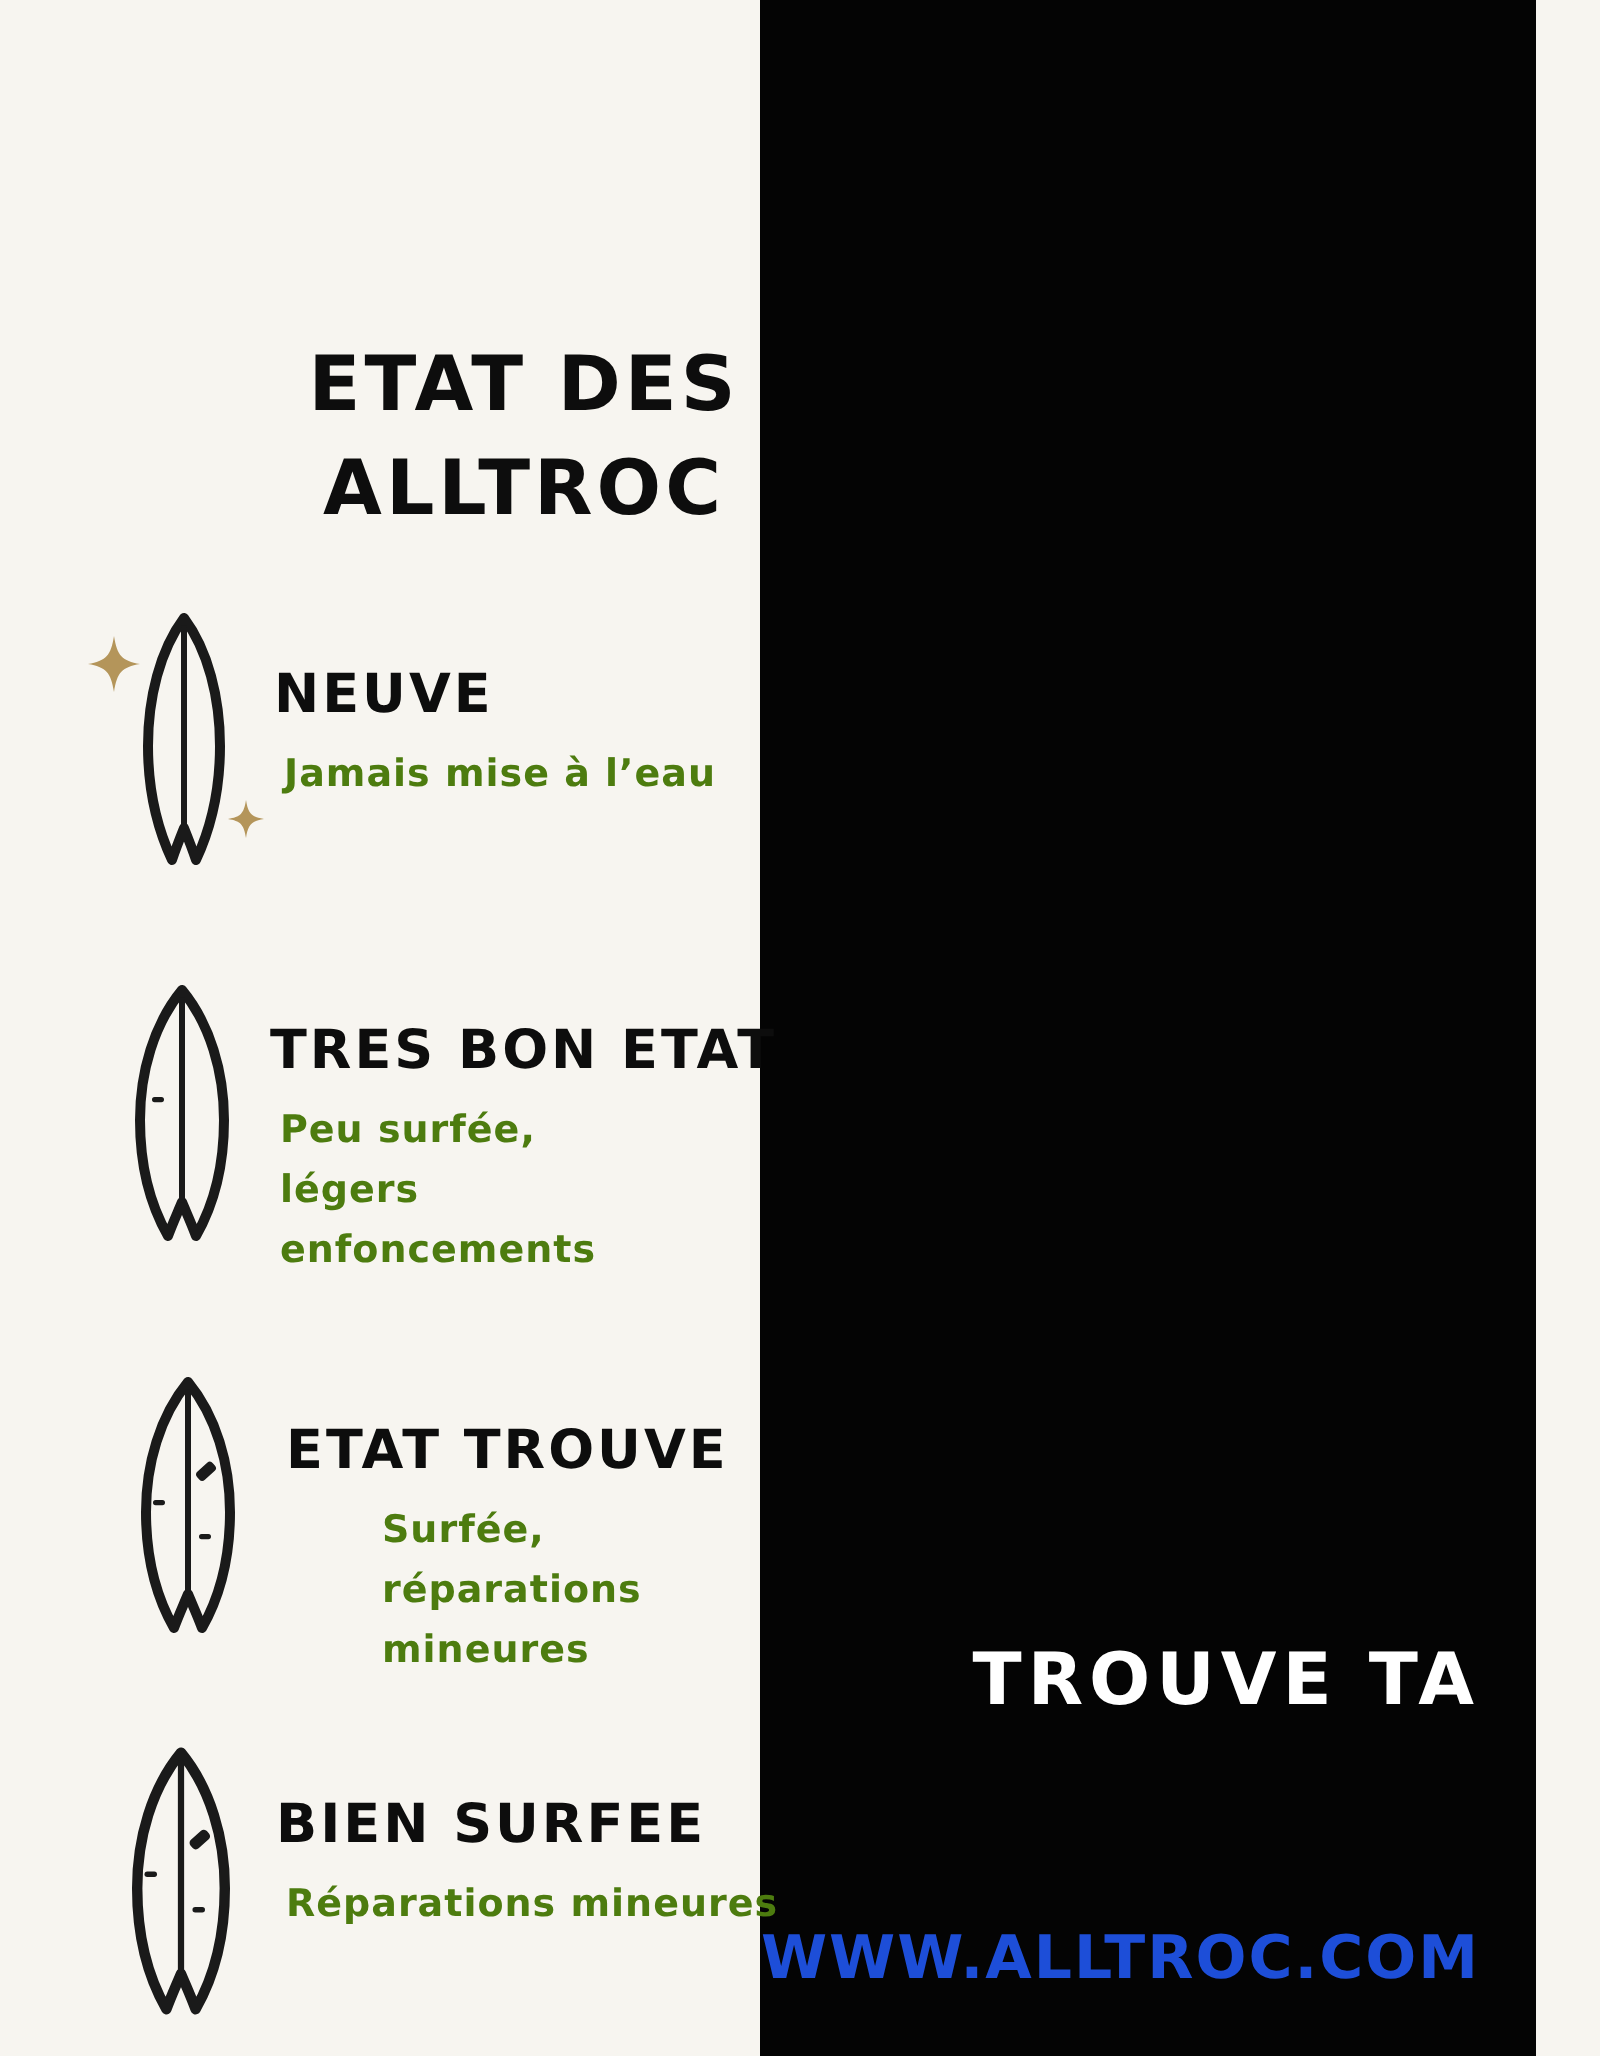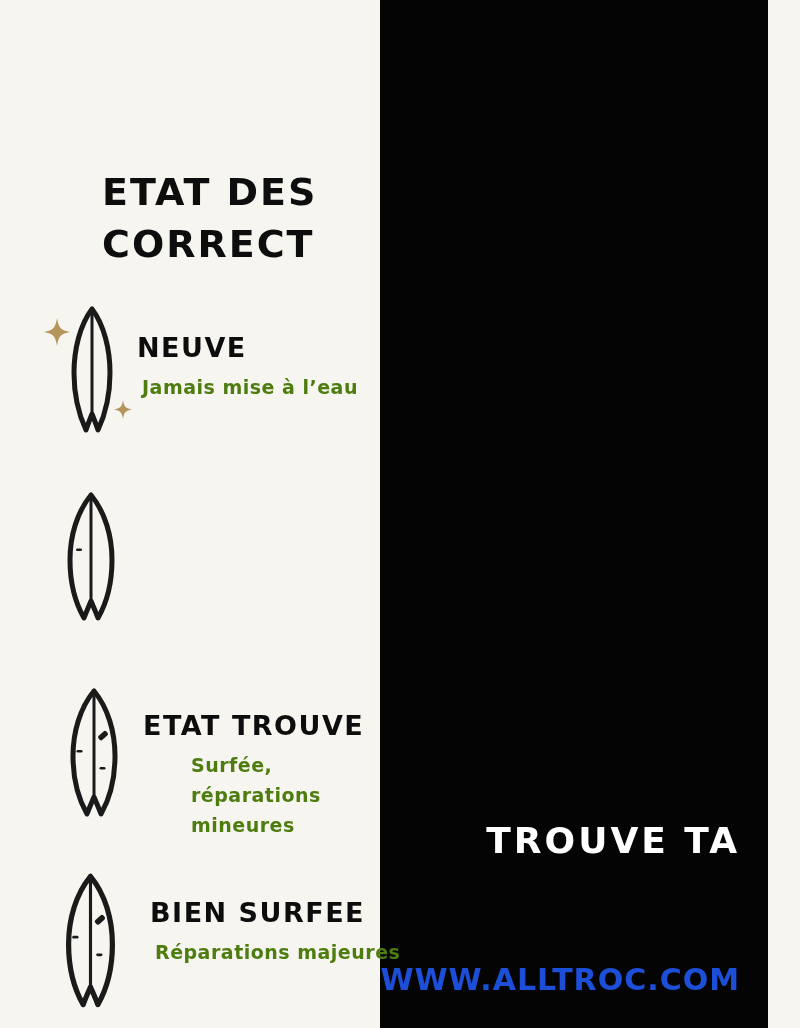--- a/index.html
+++ b/index.html
@@ -14,21 +14,21 @@
   .black-panel {
     position: absolute;
     left: 380px; top: 0;
     width: 388px; height: 1028px;
     background: #040404;
   }
   .title-block {
     position: absolute;
     left: 102px; top: 166px;
     width: 320px;
-    text-align: left;
+    text-align: center;
     font-weight: bold;
     font-size: 38px;
     line-height: 52px;
     letter-spacing: 2px;
     color: #0d0d0d;
   }
   .section {
     position: absolute;
     left: 0; width: 423px;
   }
@@ -88,21 +88,21 @@
   svg .ding { fill: #1a1a1a; }
   svg .sparkle { fill: #b4955a; }
 </style>
 </head>
 <body>
 
 <div class="black-panel"></div>
 
 <div class="title-block">
   <div>ETAT DES</div>
-  <div>CORRECT</div>
+  <div>ALLTROC</div>
 </div>
 
 <div class="section" style="top:305px; height:140px;">
   <svg class="board-svg" style="left:43px; top:0;" width="100" height="130" viewBox="0 0 100 130">
     <path class="sparkle" d="M14,13 C15.6,23 18,25.4 27,27 C18,28.6 15.6,31 14,41 C12.4,31 10,28.6 1,27 C10,25.4 12.4,23 14,13 Z"></path>
     <path class="sparkle" d="M80,95 C81.1,102 82.8,103.4 89,104.5 C82.8,105.6 81.1,107 80,114 C78.9,107 77.2,105.6 71,104.5 C77.2,103.4 78.9,102 80,95 Z"></path>
     <path class="board-line" d="M49,4 C37,20 31,44 31,68 C31,92 36,110 43,125 C45,119 47,114 49,109 C51,114 53,119 55,125 C62,110 67,92 67,68 C67,44 61,20 49,4 Z"></path>
     <path class="stringer" d="M49,9 L49,108"></path>
   </svg>
   <div class="sec-text" style="top:27px;">
@@ -110,20 +110,24 @@
     <div class="sec-desc desc-w280">Jamais mise à l’eau</div>
   </div>
 </div>
 
 <div class="section" style="top:492px; height:150px;">
   <svg class="board-svg" style="left:56px; top:0;" width="70" height="130" viewBox="0 0 70 130">
     <path class="board-line" d="M35,3 C21,20 14,44 14,68 C14,93 20,112 28,126 C30.2,120 32.5,115 35,109 C37.5,115 39.8,120 42,126 C50,112 56,93 56,68 C56,44 49,20 35,3 Z"></path>
     <path class="stringer" d="M35,8 L35,108"></path>
     <rect class="ding" x="20" y="56.5" width="6" height="2.6" rx="1.3"></rect>
   </svg>
+  <div class="sec-text" style="top:18px; left:135px;">
+    <div class="sec-name">TRES BON ETAT</div>
+    <div class="sec-desc desc-w200">Peu surfée, légers enfoncements</div>
+  </div>
 </div>
 
 <div class="section" style="top:688px; height:150px;">
   <svg class="board-svg" style="left:59px; top:0;" width="70" height="130" viewBox="0 0 70 130">
     <path class="board-line" d="M35,3 C21,20 14,44 14,68 C14,93 20,112 28,126 C30.2,120 32.5,115 35,109 C37.5,115 39.8,120 42,126 C50,112 56,93 56,68 C56,44 49,20 35,3 Z"></path>
     <path class="stringer" d="M35,8 L35,108"></path>
     <rect class="ding" x="39" y="45" width="10.5" height="5.5" rx="2" transform="rotate(-42 44 48)"></rect>
     <rect class="ding" x="17.5" y="62" width="6" height="2.6" rx="1.3"></rect>
     <rect class="ding" x="40.5" y="79" width="6" height="2.6" rx="1.3"></rect>
   </svg>
@@ -134,22 +138,22 @@
 </div>
 
 <div class="section" style="top:872px; height:150px;">
   <svg class="board-svg" style="left:54px; top:0;" width="73" height="138" viewBox="0 0 70 130">
     <path class="board-line" d="M35,3 C21,20 14,44 14,68 C14,93 20,112 28,126 C30.2,120 32.5,115 35,109 C37.5,115 39.8,120 42,126 C50,112 56,93 56,68 C56,44 49,20 35,3 Z"></path>
     <path class="stringer" d="M35,8 L35,108"></path>
     <rect class="ding" x="39" y="42" width="10.5" height="5.5" rx="2" transform="rotate(-42 44 45)"></rect>
     <rect class="ding" x="17.5" y="60" width="6" height="2.6" rx="1.3"></rect>
     <rect class="ding" x="40.5" y="77" width="6" height="2.6" rx="1.3"></rect>
   </svg>
-  <div class="sec-text" style="top:25px; left:138px;margin-left:12px;">
+  <div class="sec-text" style="top:25px; left:138px;">
     <div class="sec-name">BIEN SURFEE</div>
-    <div class="sec-desc desc-w280">Réparations majeures</div>
+    <div class="sec-desc desc-w280">Réparations mineures</div>
   </div>
 </div>
 
 <div class="tagline">
   <div>TROUVE TA</div>
 </div>
 <div class="website">WWW.ALLTROC.COM</div>
 
 </body></html>

